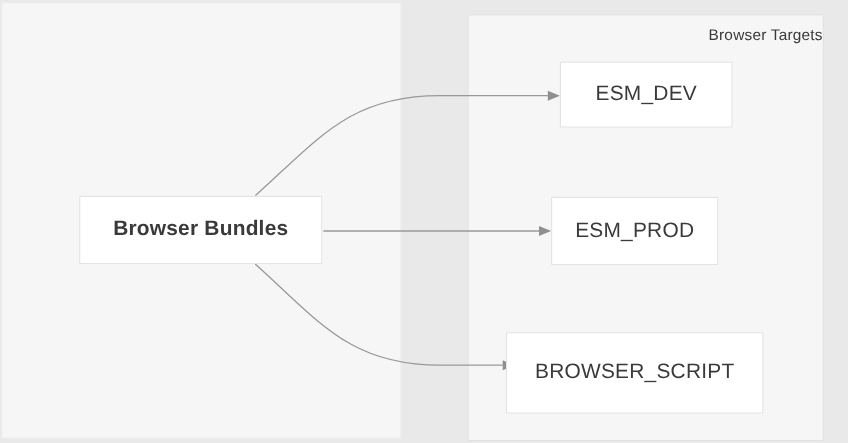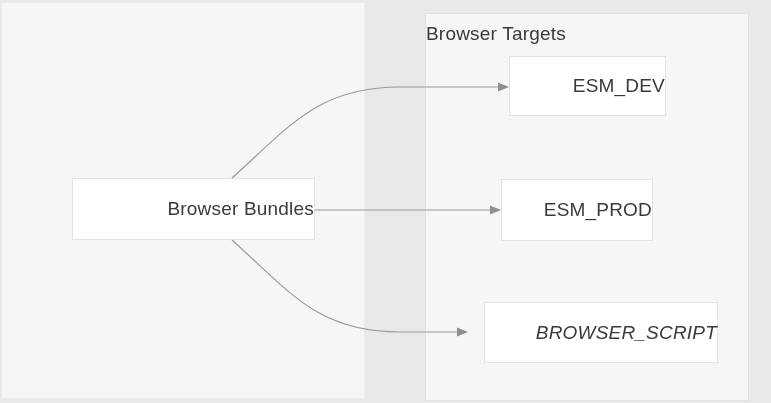--- a/index.html
+++ b/index.html
@@ -22,44 +22,44 @@
   .panel{
     position:absolute;
     background:var(--panel-bg);
     border:1px solid var(--panel-border);
   }
   .panel-left{left:1px;top:2px;width:364px;height:397px;border-color:#ececec;}
   .panel-targets{left:425px;top:13px;width:324px;height:388px;}
   .panel-title{
     position:absolute;
     left:0;right:0;top:9px;
-    text-align:left;
-    font-size:19px;
+    text-align:right;
+    font-size:14px;
     color:var(--text-color);
     letter-spacing:0.2px;
   }
   svg.edges{position:absolute;left:0;top:0;width:771px;height:403px;pointer-events:none;}
   svg.edges path{fill:none;stroke:var(--edge-color);stroke-width:1.2;}
   svg.edges polygon{fill:#8f8f8f;stroke:none;}
   .node{
     position:absolute;
     background:var(--node-bg);
     border:1px solid var(--node-border);
     display:flex;
     align-items:center;
-    justify-content:flex-end;
+    justify-content:center;
     font-size:19px;
     color:var(--text-color);
     letter-spacing:0.2px;
     cursor:default;
   }
-  .node-browser-bundles{left:72px;top:178px;width:243px;height:62px;}
+  .node-browser-bundles{left:72px;top:178px;width:221px;height:62px;font-weight:bold;}
   .node-esm-dev{left:509px;top:56px;width:157px;height:60px;}
   .node-esm-prod{left:501px;top:179px;width:152px;height:62px;}
-  .node-browser-script{left:484px;top:302px;width:234px;height:61px;font-style:italic;}
+  .node-browser-script{left:460px;top:302px;width:234px;height:74px;}
 </style>
 </head>
 <body>
 
 <div class="canvas">
 
   <div class="panel panel-left"></div>
 
   <div class="panel panel-targets">
     <div class="panel-title">Browser Targets</div>

